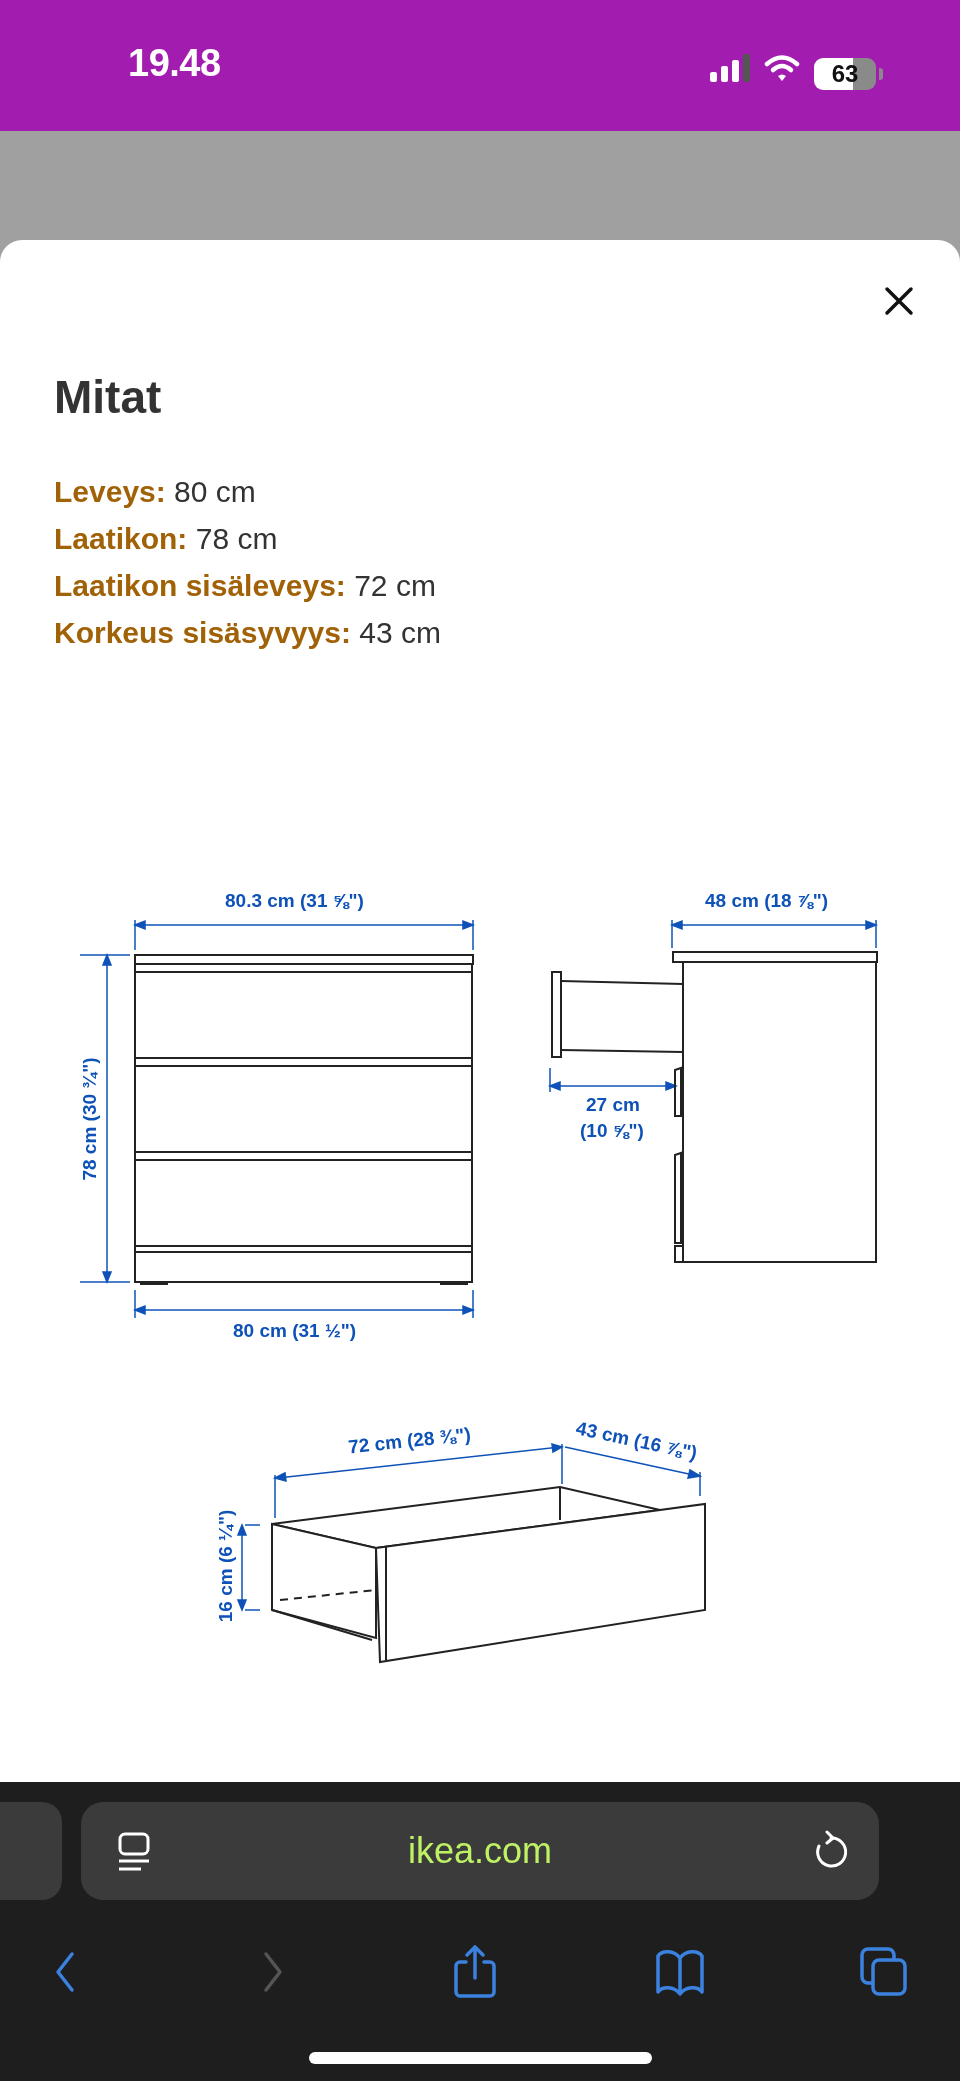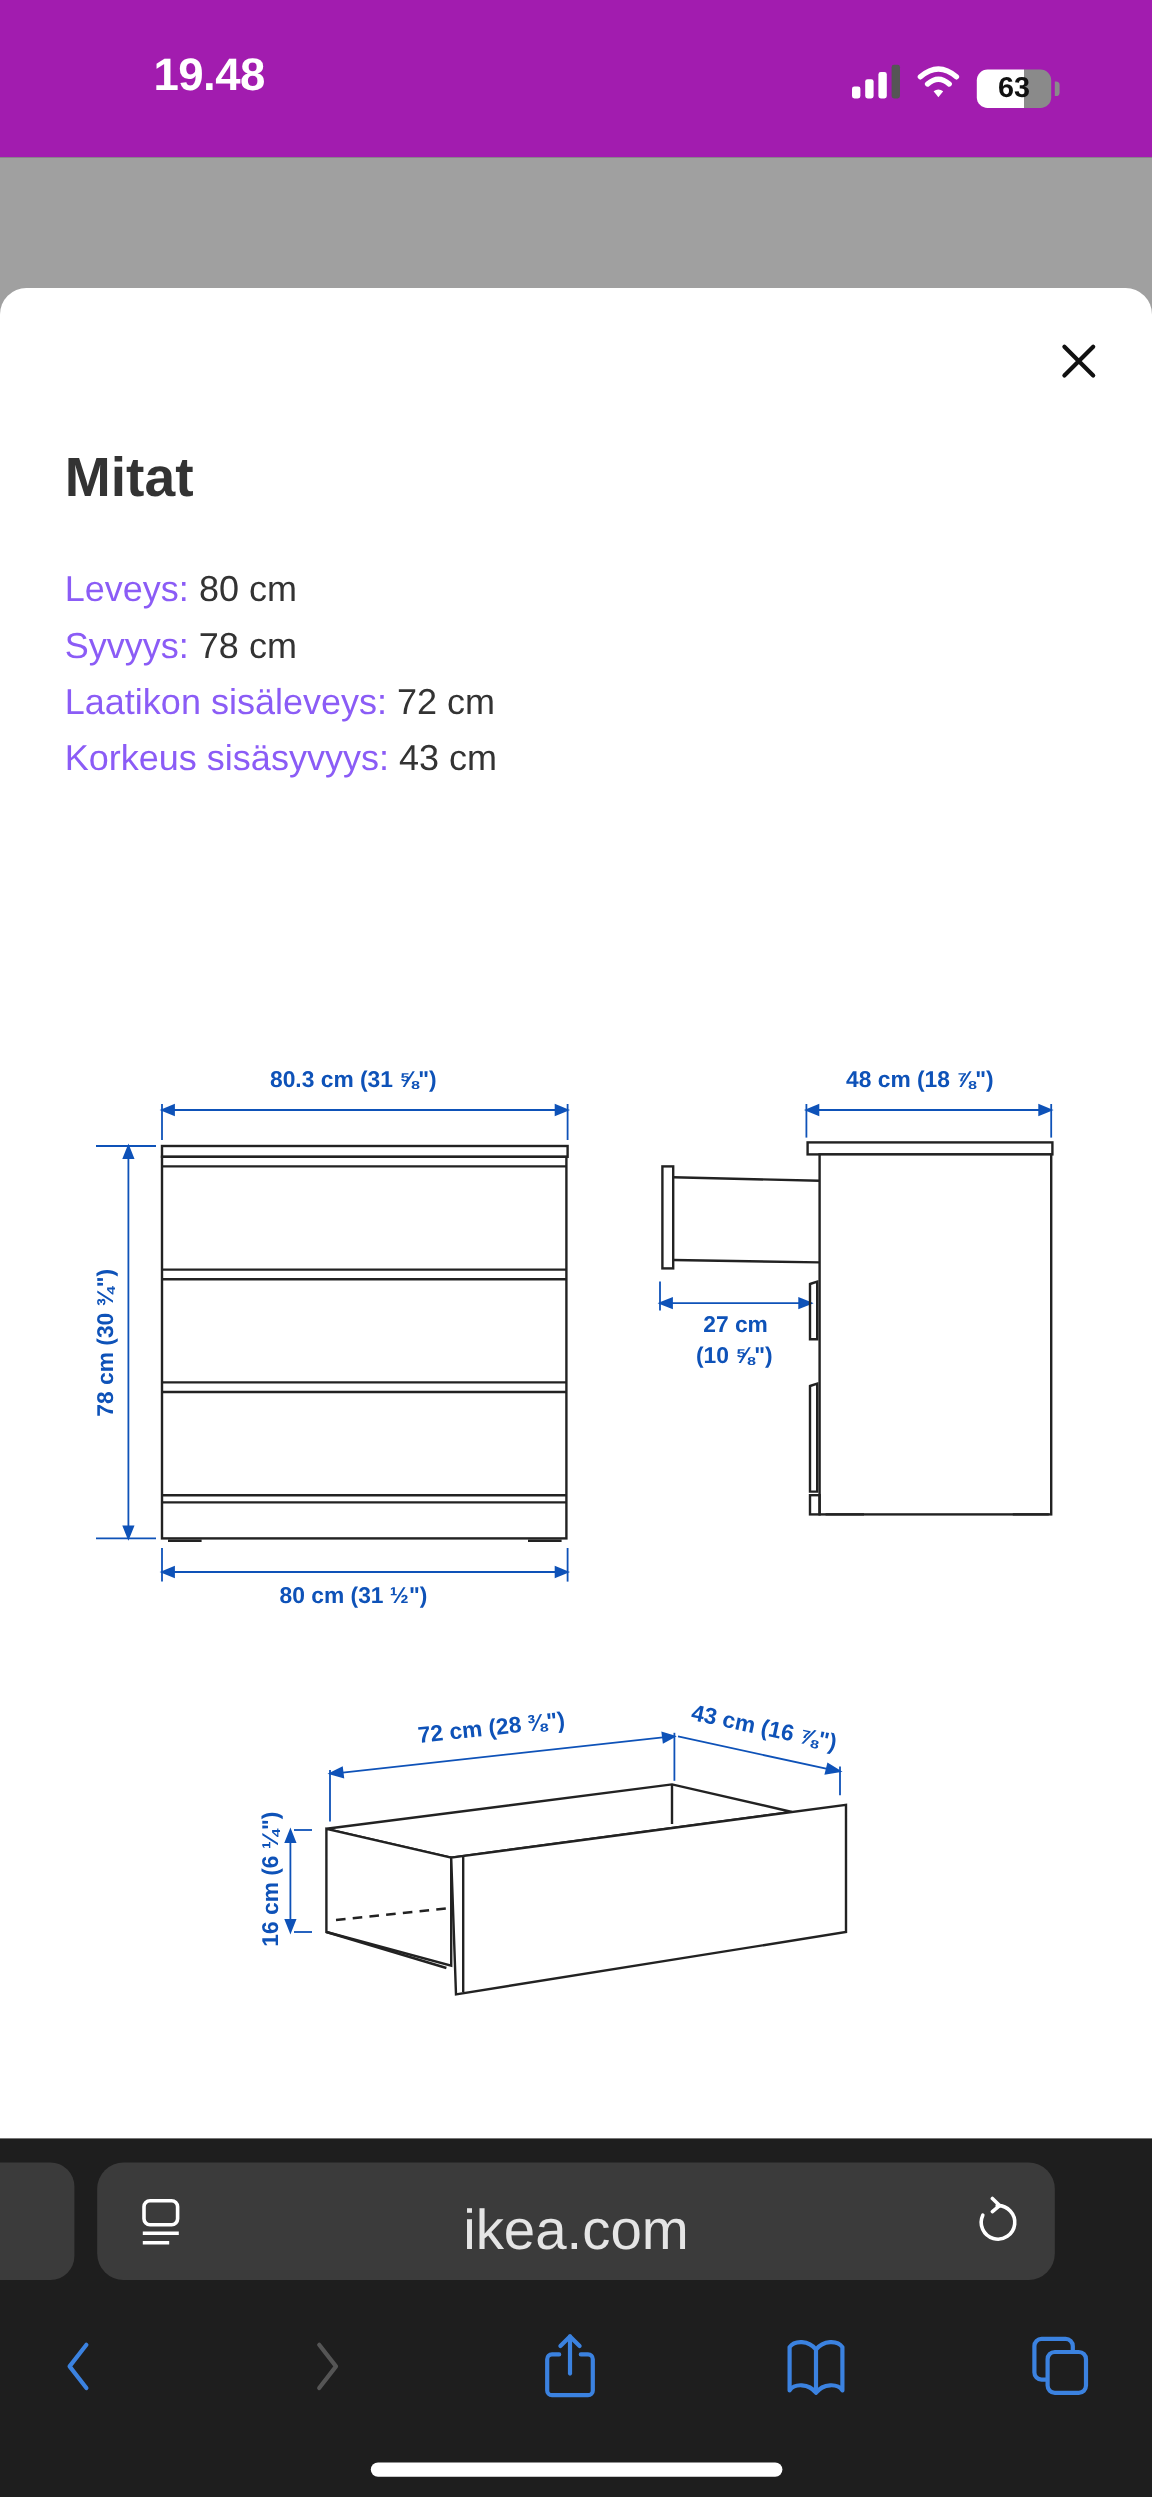--- a/index.html
+++ b/index.html
@@ -15,29 +15,29 @@
   .battery { position: relative; width: 62px; height: 32px; border-radius: 9px; background: linear-gradient(90deg, #fff 0 63%, #8a8a8a 63% 100%); display: flex; align-items: center; justify-content: center; font-weight: bold; font-size: 24px; color: #111; margin-top: 12px; }
   .battery::after { content: ""; position: absolute; right: -7px; top: 10px; width: 4px; height: 12px; background: #8a8a8a; border-radius: 0 3px 3px 0; }
 
   .backdrop { position: absolute; left: 0; top: 131px; width: 960px; height: 1650px; background: #a0a0a0; }
 
   .sheet { position: absolute; left: 0; top: 240px; width: 960px; height: 1816px; background: #fff; border-radius: 22px 22px 0 0; }
   .close-btn { position: absolute; right: 36px; top: 36px; width: 50px; height: 50px; display: flex; align-items: center; justify-content: center; cursor: pointer; }
   .sheet-title { position: absolute; left: 54px; top: 130px; font-size: 46px; font-weight: bold; color: #333; }
 
   .dims { position: absolute; left: 54px; top: 228px; font-size: 30px; color: #333; line-height: 47px; }
-  .dims .row b { font-weight: normal; color: #8b5cf6; }
+  .dims .row b { font-weight: bold; color: #a16207; }
 
   .figure { position: absolute; }
   .dim-label { position: absolute; color: #0e52b8; font-weight: bold; font-size: 19px; white-space: nowrap; }
 
   .browser-bar { position: absolute; left: 0; top: 1782px; width: 960px; height: 299px; background: #1e1e1e; }
   .tab-stub { position: absolute; left: -20px; top: 20px; width: 82px; height: 98px; background: #3b3b3b; border-radius: 20px; }
   .url-field { position: absolute; left: 81px; top: 20px; width: 798px; height: 98px; background: #3b3b3b; border-radius: 22px; }
-  .url-text { position: absolute; left: 0; right: 0; top: 28px; text-align: center; color: #e5e5e5; font-size: 47px; }
+  .url-text { position: absolute; left: 0; right: 0; top: 28px; text-align: center; color: #bef264; font-size: 36px; }
   .reader-icon { position: absolute; left: 36px; top: 30px; }
   .reload-icon { position: absolute; right: 30px; top: 28px; }
   .toolbar { position: absolute; left: 0; top: 150px; width: 960px; height: 80px; }
   .tb-btn { position: absolute; top: 0; width: 70px; height: 80px; display: flex; align-items: center; justify-content: center; cursor: pointer; }
   .home-indicator { position: absolute; left: 309px; top: 2052px; width: 343px; height: 12px; background: #fff; border-radius: 6px; }
 </style>
 </head>
 <body>
 
 <div class="status-bar">
@@ -65,21 +65,21 @@
 <div class="sheet">
   <div class="close-btn">
     <svg width="30" height="30" viewBox="0 0 30 30">
       <path d="M3 3 L27 27 M27 3 L3 27" stroke="#111" stroke-width="3.5" stroke-linecap="round"></path>
     </svg>
   </div>
   <h1 class="sheet-title">Mitat</h1>
 
   <div class="dims">
     <div class="row"><b>Leveys:</b> <span>80 cm</span></div>
-    <div class="row"><b>Syvyys:</b> <span>78 cm</span></div>
+    <div class="row"><b>Laatikon:</b> <span>78 cm</span></div>
     <div class="row"><b>Laatikon sisäleveys:</b> <span>72 cm</span></div>
     <div class="row"><b>Korkeus sisäsyvyys:</b> <span>43 cm</span></div>
   </div>
 
   <div class="figure" style="left:70px; top:640px; width:420px; height:460px;">
     <svg width="420" height="460" viewBox="0 0 420 460">
       <g stroke="#0e52b8" stroke-width="1.5" fill="#0e52b8">
         <line x1="65" y1="40" x2="65" y2="70"></line>
           <line x1="403" y1="40" x2="403" y2="70"></line>
         <line x1="68" y1="45" x2="400" y2="45"></line>

